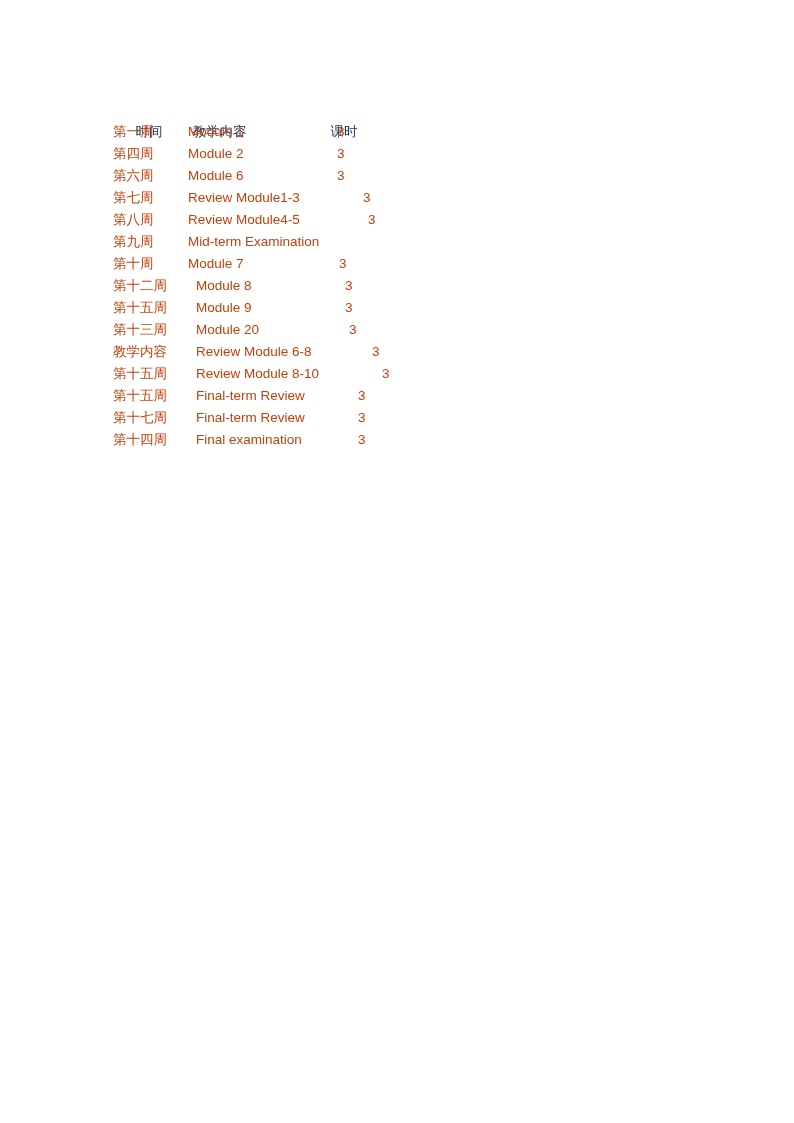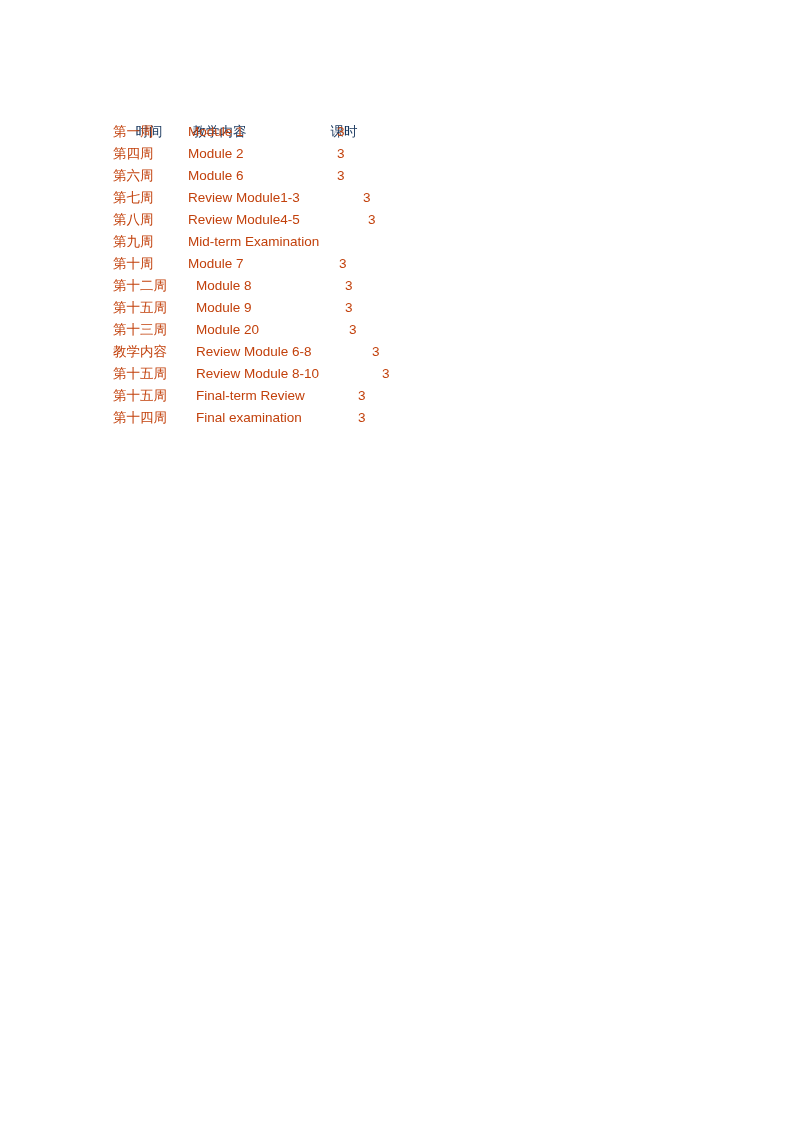--- a/index.html
+++ b/index.html
@@ -77,18 +77,19 @@
         <div class="sched-row data-row"><span class="cell cell-week">第七周</span><span class="gap" style="width: 34.5px;"></span><span class="cell cell-content">Review Module1-3</span><span class="gap" style="width: 63.1875px;"></span><span class="cell cell-hours">3</span></div>
         <div class="sched-row data-row"><span class="cell cell-week">第八周</span><span class="gap" style="width: 34.5px;"></span><span class="cell cell-content">Review Module4-5</span><span class="gap" style="width: 68.1875px;"></span><span class="cell cell-hours">3</span></div>
         <div class="sched-row data-row"><span class="cell cell-week">第九周</span><span class="gap" style="width: 34.5px;"></span><span class="cell cell-content">Mid-term Examination</span><span class="gap" style="width: 0px;"></span><span class="cell cell-hours"></span></div>
         <div class="sched-row data-row"><span class="cell cell-week">第十周</span><span class="gap" style="width: 34.5px;"></span><span class="cell cell-content">Module 7</span><span class="gap" style="width: 95.4531px;"></span><span class="cell cell-hours">3</span></div>
         <div class="sched-row data-row"><span class="cell cell-week">第十二周</span><span class="gap" style="width: 29px;"></span><span class="cell cell-content">Module 8</span><span class="gap" style="width: 93.4531px;"></span><span class="cell cell-hours">3</span></div>
         <div class="sched-row data-row"><span class="cell cell-week">第十五周</span><span class="gap" style="width: 29px;"></span><span class="cell cell-content">Module 9</span><span class="gap" style="width: 93.4531px;"></span><span class="cell cell-hours">3</span></div>
         <div class="sched-row data-row"><span class="cell cell-week">第十三周</span><span class="gap" style="width: 29px;"></span><span class="cell cell-content">Module 20</span><span class="gap" style="width: 89.9531px;"></span><span class="cell cell-hours">3</span></div>
         <div class="sched-row data-row"><span class="cell cell-week">教学内容</span><span class="gap" style="width: 29px;"></span><span class="cell cell-content">Review Module 6-8</span><span class="gap" style="width: 60.4375px;"></span><span class="cell cell-hours">3</span></div>
         <div class="sched-row data-row"><span class="cell cell-week">第十五周</span><span class="gap" style="width: 29px;"></span><span class="cell cell-content">Review Module 8-10</span><span class="gap" style="width: 62.9375px;"></span><span class="cell cell-hours">3</span></div>
         <div class="sched-row data-row"><span class="cell cell-week">第十五周</span><span class="gap" style="width: 29px;"></span><span class="cell cell-content">Final-term Review</span><span class="gap" style="width: 53.2188px;"></span><span class="cell cell-hours">3</span></div>
+        <div class="sched-row data-row"><span class="cell cell-week">第十七周</span><span class="gap" style="width: 29px;"></span><span class="cell cell-content">Final-term Review</span><span class="gap" style="width: 53.2188px;"></span><span class="cell cell-hours">3</span></div>
         <div class="sched-row data-row"><span class="cell cell-week">第十四周</span><span class="gap" style="width: 29px;"></span><span class="cell cell-content">Final examination</span><span class="gap" style="width: 56.1875px;"></span><span class="cell cell-hours">3</span></div>
       </div>
 
   </div>
 
 </div>
 
 </body></html>

